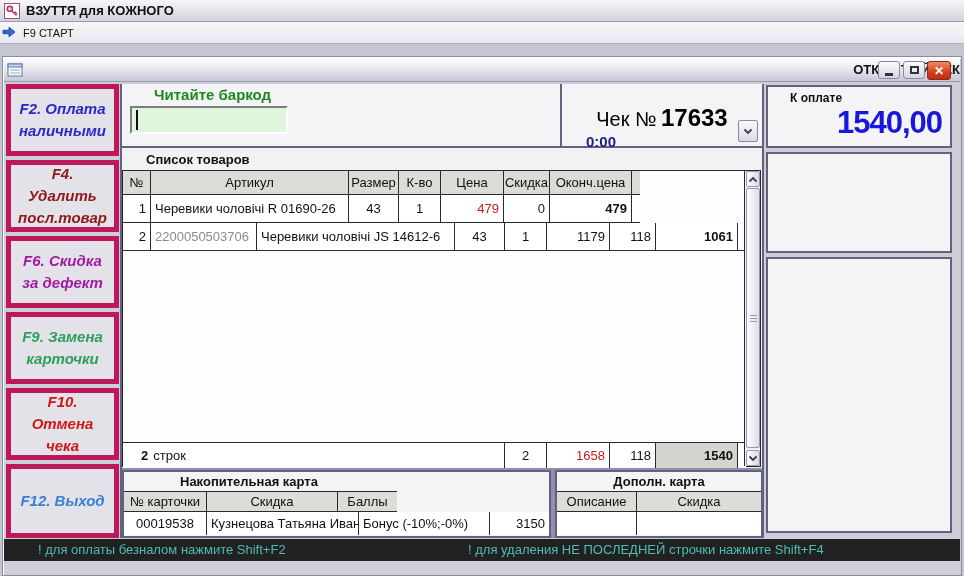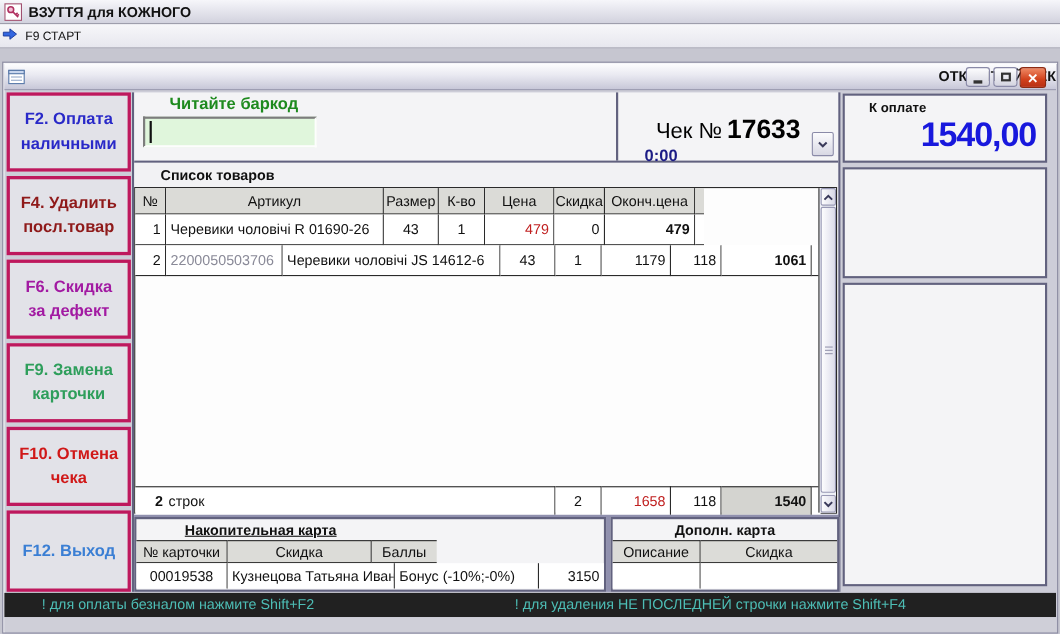--- a/index.html
+++ b/index.html
@@ -31,23 +31,23 @@
   .winbtn { width:22px; height:18px; border:1px solid #8a8aa8; border-radius:3px;
     background:linear-gradient(180deg,#fdfdfe,#d4d4e0); display:flex; align-items:center; justify-content:center; }
   .winbtn.min { left:878px; top:61px; } .winbtn.max { left:903px; top:61px; }
   .winbtn.close { left:927px; top:61px; width:24px; height:19px;
     background:linear-gradient(180deg,#ef8a66,#d1411c 60%,#b83014); border-color:#8d2a12;
     color:#fff; font-size:12px; font-weight:bold; }
   .glyph-min { width:8px; height:3px; background:#333; margin-top:8px; }
   .glyph-max { width:9px; height:8px; border:2px solid #333; }
 
   
-  .side-btn { left:6px; width:113px; height:72px; background:#e2e2e8; border:3px solid #be185d;
+  .side-btn { left:6px; width:113px; height:72px; background:#e2e2e8; border:5px solid #be185d;
     display:flex; align-items:center; justify-content:center; text-align:center;
-    font-size:15px; font-weight:bold; line-height:1.45; padding:0 6px; cursor:pointer; }
+    font-size:15px; font-weight:bold; line-height:1.45; padding:0 6px; cursor:pointer;font-style:italic; }
 
   
   .top-row { left:122px; top:84px; width:640px; height:64px; background:#f4f4f6;
     border-bottom:2px solid #62627f; }
   .v-split { position:absolute; left:438px; top:0; width:2px; height:62px; background:#62627f; }
   .barcode-label { position:absolute; left:32px; top:2px; font-size:15px; font-weight:bold; color:#1e8a1e; }
   .barcode-input { position:absolute; left:8px; top:22px; width:158px; height:28px; background:#e0f6dc;
     border:2px solid; border-color:#7d7d7d #fdfdfd #fdfdfd #7d7d7d; }
   .caret { position:absolute; left:4px; top:2px; width:2px; height:20px; background:#111; }
   .check-zone { position:absolute; left:440px; top:0; width:200px; height:62px; }
@@ -88,21 +88,21 @@
   .sb-up { top:0; } .sb-down { bottom:0; }
   .sb-thumb { position:absolute; left:1px; top:17px; width:14px; height:260px; border:1px solid #9898b4; border-radius:2px;
     background:linear-gradient(90deg,#fdfdfe,#dcdcea); display:flex; flex-direction:column; gap:2px; align-items:center; justify-content:center; }
   .sb-thumb i { width:7px; height:1px; background:#9898b0; }
 
   
   .bottom-zone { left:122px; top:468px; width:640px; height:70px; background:#9090ae; }
   .card-panel { position:absolute; top:2px; height:68px; background:#f4f4f6; border:2px solid #62627f; }
   .loyalty { left:0; width:429px; } .extra { left:433px; width:208px; }
   .card-title { font-size:13px; font-weight:bold; color:#111; height:19px; display:flex; align-items:center; }
-  .loyalty .card-title { padding-left:44px;text-decoration:underline; } .extra .card-title { justify-content:center; }
+  .loyalty .card-title { padding-left:56px; } .extra .card-title { justify-content:center; }
   .card-hdr .cell { background:#dcdcd8; height:21px; justify-content:center; border-top:1px solid #2a2a2a; }
   .card-row .cell { background:#fff; height:23px; border-bottom:none; }
   .lc-cardno{width:83px; justify-content:center;} .lc-customer{width:152px;} .lc-disc{width:131px;} .lc-pts{width:59px; justify-content:flex-end; border-right:none;}
   .xc-desc{width:80px;} .xc-disc{width:124px; border-right:none;}
 
   
   .rbox { left:766px; width:186px; background:#f4f4f6; border:2px solid #62627f; }
   .rbox1 { top:85px; height:63px; } .rbox2 { top:152px; height:101px; } .rbox3 { top:257px; height:276px; }
   .pay-label { position:absolute; left:22px; top:4px; font-size:12px; font-weight:bold; color:#111; }
   .pay-amount { position:absolute; right:8px; top:18px; font-size:31px; font-weight:bold; color:#1818dd; letter-spacing:-1px; }

